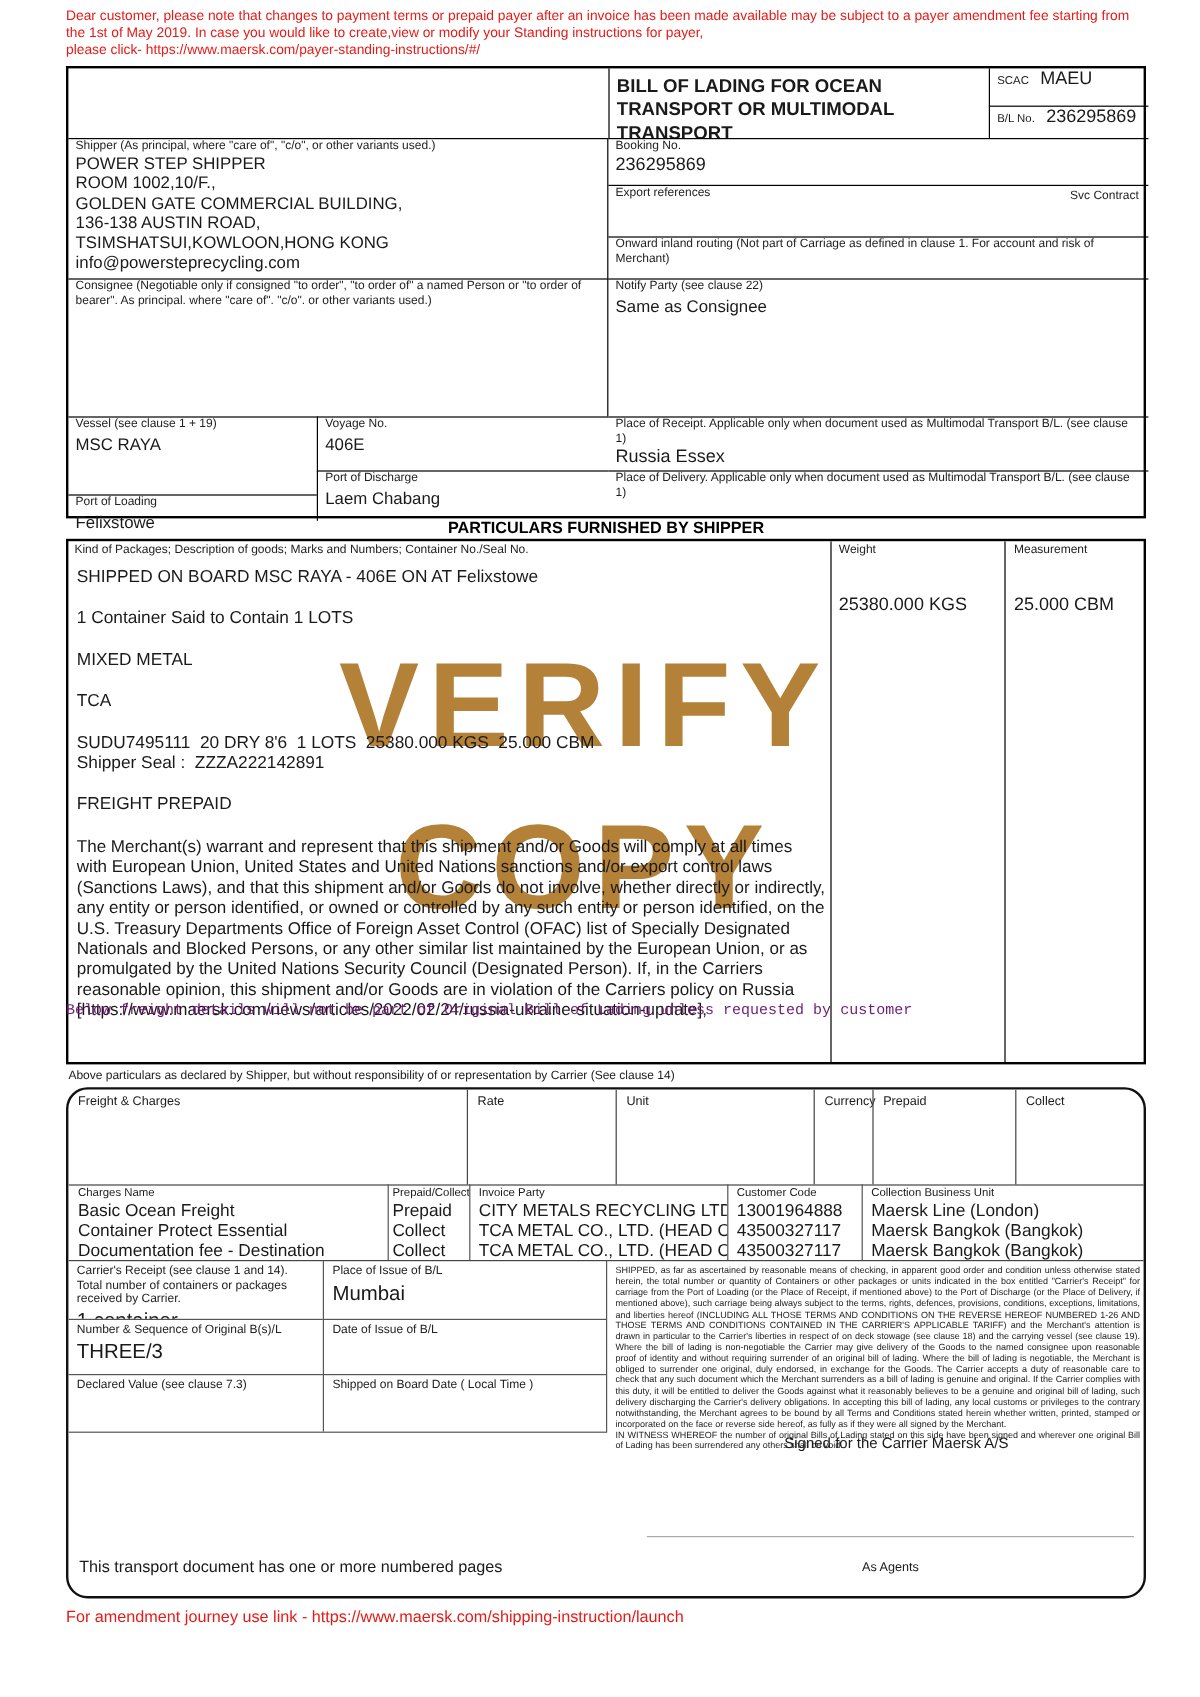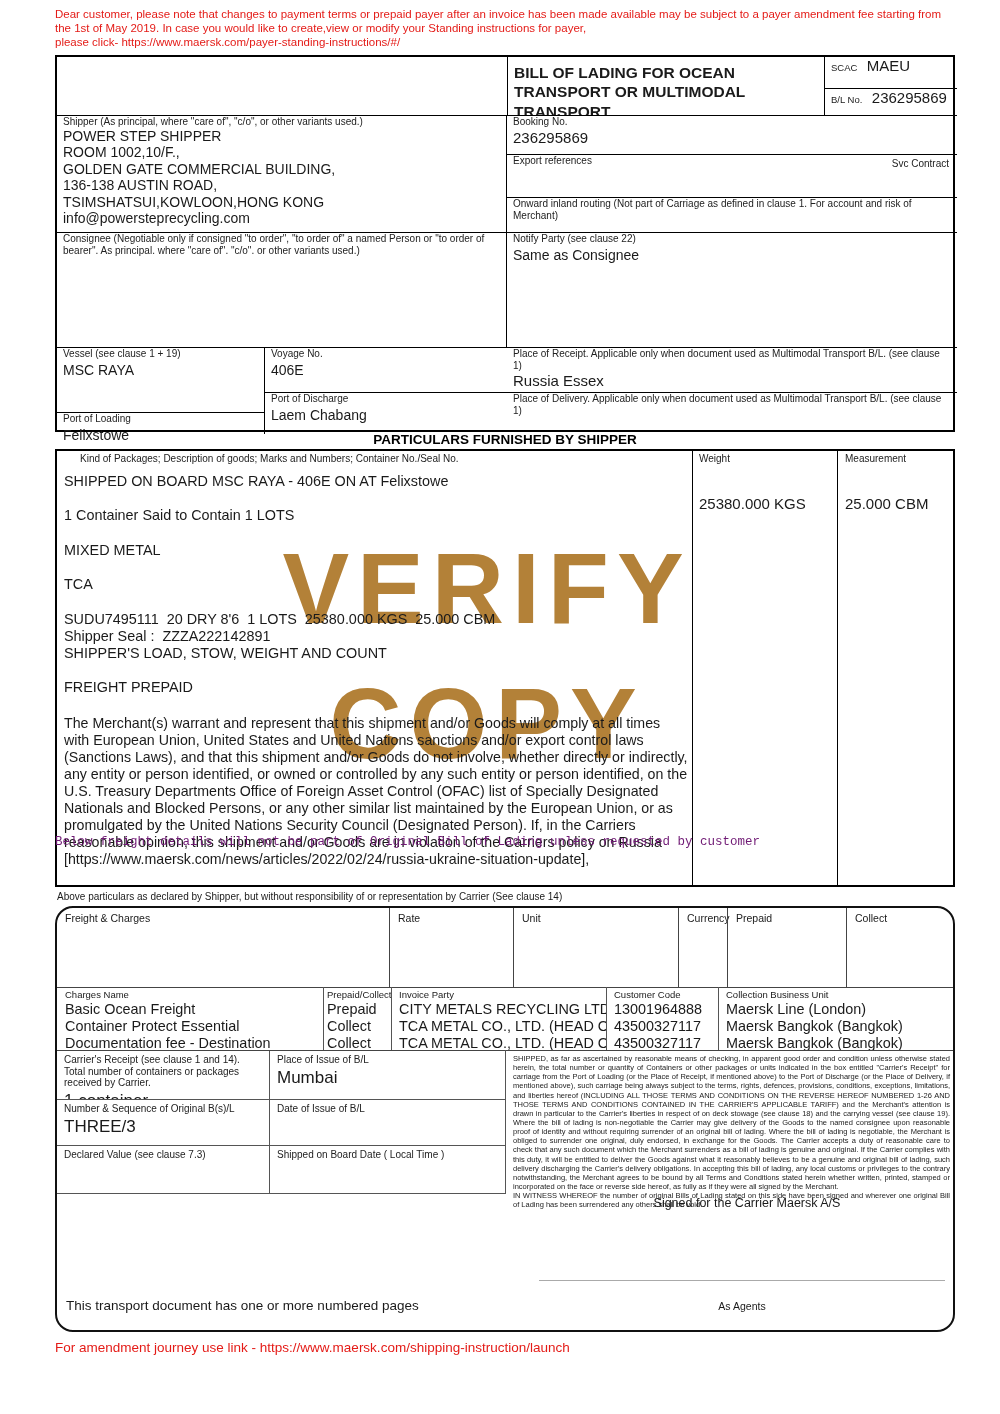--- a/index.html
+++ b/index.html
@@ -38,21 +38,21 @@
   .addr-lines div { font-size:14px; line-height:16.6px; white-space:pre-wrap; }
   .v14 { font-size:14px; margin-top:2px; }
   .v15 { font-size:15px; margin-top:1px; }
   .svc { position:absolute; right:8px; top:3px; }
 
   
   .banner { left:55px; top:432px; width:900px; text-align:center; font-weight:bold; font-size:13.5px; color:#000; }
 
   
   .part-box { left:55px; top:449px; width:900px; height:438px; border:2px solid #000; overflow:hidden; }
-  .p-desc-head { position:absolute; left:0; top:0; width:635px; padding:2px 5px;margin-left:18px; }
+  .p-desc-head { position:absolute; left:0; top:0; width:635px; padding:2px 5px; }
   .p-weight-col { position:absolute; left:635px; top:0; width:145px; height:438px; border-left:1px solid #000; padding:2px 6px; z-index:1; }
   .p-meas-col { position:absolute; left:780px; top:0; width:120px; height:438px; border-left:1px solid #000; padding:2px 7px; z-index:1; }
   .p-weight-val, .p-meas-val { font-size:15px; margin-top:30px; }
   .goods { position:absolute; left:7px; top:22px; width:625px; z-index:1; }
   .goods-line { font-size:14.4px; line-height:17.2px; min-height:17.2px; white-space:pre-wrap; }
   .sanctions { font-size:14.2px; line-height:17px; margin-top:1px; }
   .watermark { position:absolute; left:0; top:70px; width:860px; text-align:center; z-index:0;
     font-weight:bold; font-size:100px; line-height:135px; letter-spacing:8px; color:#a16207; opacity:0.8; }
   .below-freight { left:55px; top:835px; font-size:12.5px; color:#701a75; z-index:2;font-family:Liberation Mono, monospace; }
   .declared-note { left:57px; top:891px; font-size:10px; z-index:2; }
@@ -201,21 +201,20 @@
       <div class="goods-line">SHIPPED ON BOARD MSC RAYA - 406E ON AT Felixstowe</div>
           <div class="goods-line"></div>
           <div class="goods-line">1 Container Said to Contain 1 LOTS</div>
           <div class="goods-line"></div>
           <div class="goods-line">MIXED METAL</div>
           <div class="goods-line"></div>
           <div class="goods-line">TCA</div>
           <div class="goods-line"></div>
           <div class="goods-line">SUDU7495111  20 DRY 8'6  1 LOTS  25380.000 KGS  25.000 CBM</div>
           <div class="goods-line">Shipper Seal :  ZZZA222142891</div>
-          <div class="goods-line">SHIPPER'S LOAD, STOW, WEIGHT AND COUNT</div>
           <div class="goods-line"></div>
           <div class="goods-line">FREIGHT PREPAID</div>
           <div class="goods-line"></div>
         </div>
       <div class="sanctions">The Merchant(s) warrant and represent that this shipment and/or Goods will comply at all times with European Union, United States and United Nations sanctions and/or export control laws (Sanctions Laws), and that this shipment and/or Goods do not involve, whether directly or indirectly, any entity or person identified, or owned or controlled by any such entity or person identified, on the U.S. Treasury Departments Office of Foreign Asset Control (OFAC) list of Specially Designated Nationals and Blocked Persons, or any other similar list maintained by the European Union, or as promulgated by the United Nations Security Council (Designated Person).  If, in the Carriers reasonable opinion, this shipment and/or Goods are in violation of the Carriers policy on Russia [https://www.maersk.com/news/articles/2022/02/24/russia-ukraine-situation-update],</div>
     </div>
   </div>
 
   <div class="abs below-freight">Below freight details will not be part of Original Bill of Lading unless requested by customer</div>
   <div class="abs declared-note">Above particulars as declared by Shipper, but without responsibility of or representation by Carrier (See clause 14)</div>

